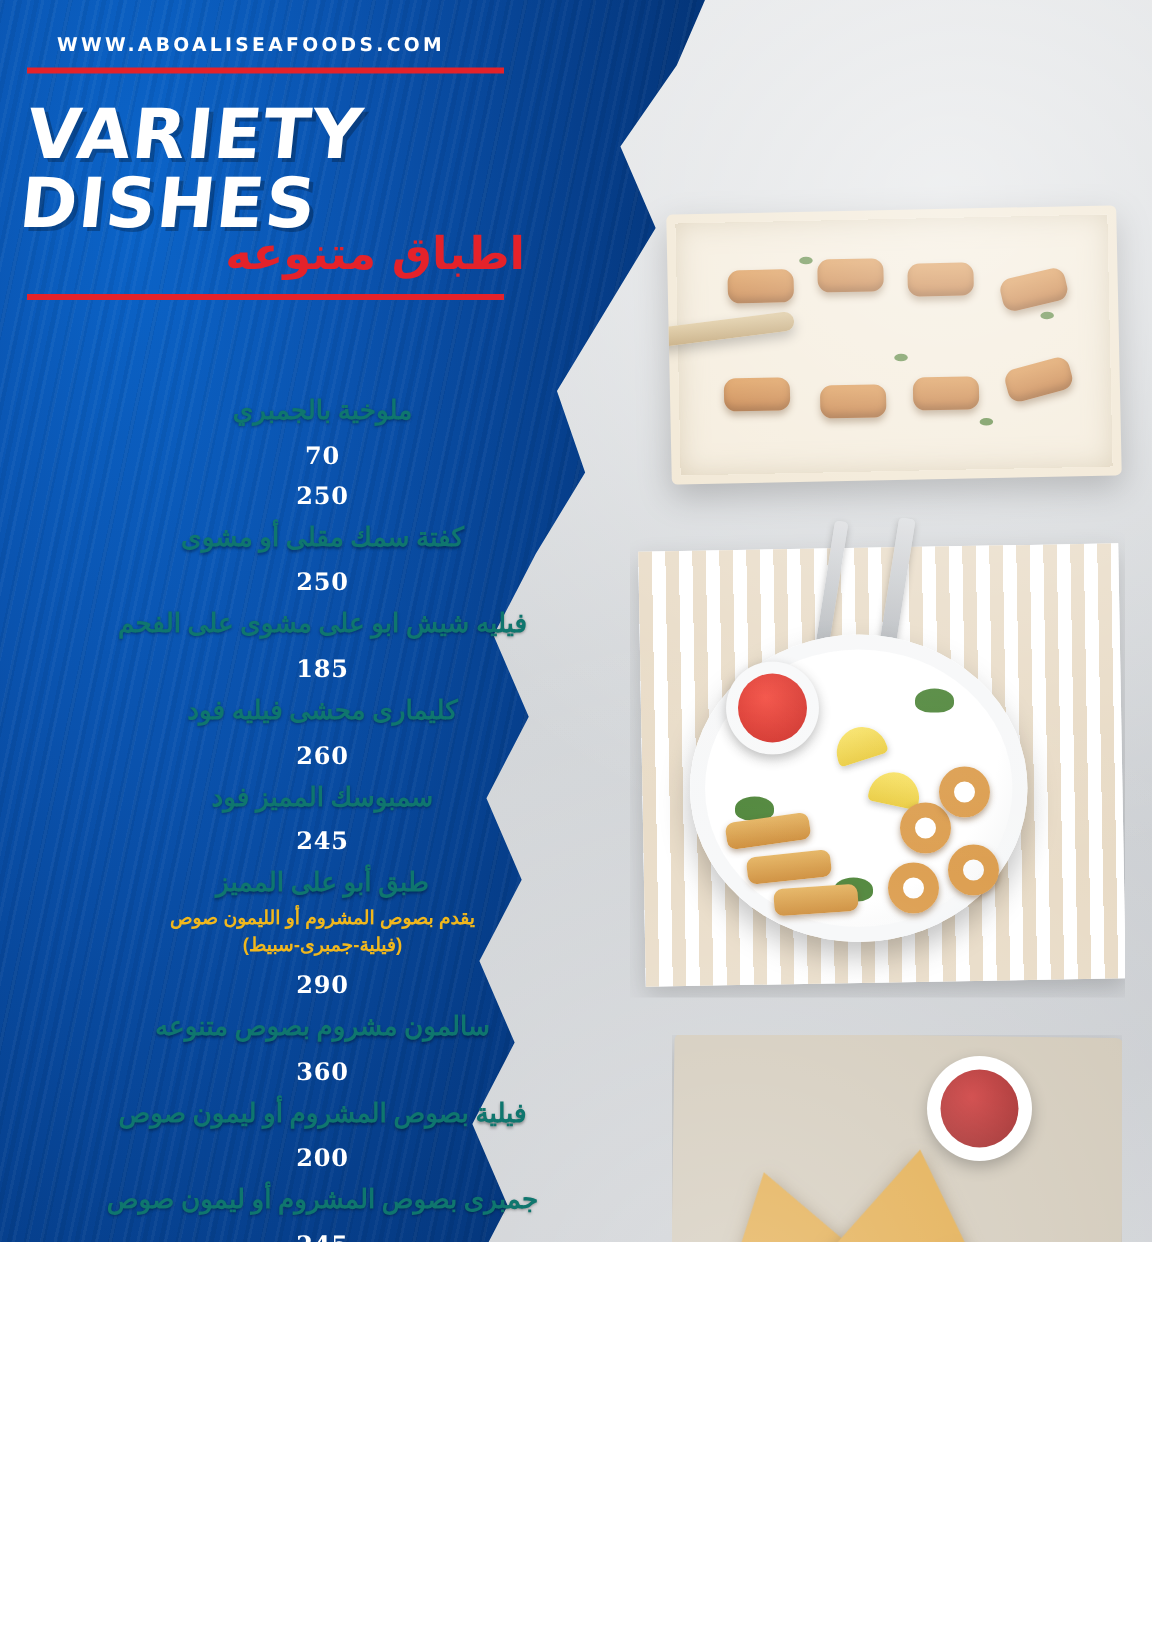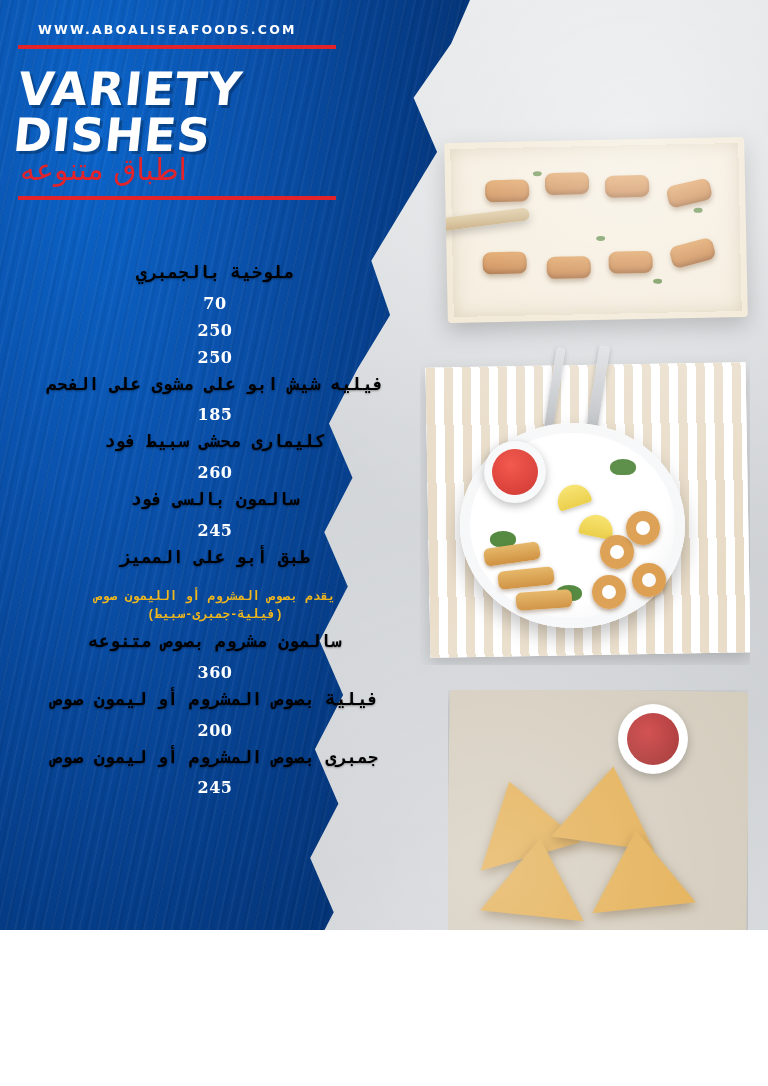--- a/index.html
+++ b/index.html
@@ -7,21 +7,21 @@
   html, body {
     width: 768px;
     height: 1086px;
     overflow: hidden;
     font-family: "DejaVu Sans", sans-serif;
   }
 
   .page {
     position: relative;
     width: 768px;
-    height: 930px;
+    height: 828px;
     background: #d9dbdd;
     overflow: hidden;
   }
 
   
   .photo-panel {
     position: absolute;
     top: 0; right: 0;
     width: 460px;
     height: 1086px;
@@ -217,24 +217,24 @@
     font-size: 46px;
     letter-spacing: 1px;
     line-height: 1;
     transform: skewX(-6deg);
     text-shadow: 3px 3px 0 rgba(0,0,0,.25);
   }
   .title-ar {
     position: absolute;
     top: 152px; left: 20px;
     width: 330px;
-    text-align: left;
+    text-align: right;
     color: #e4222a;
     font-family: "DejaVu Sans", sans-serif;
-    font-weight: 400;
+    font-weight: 700;
     font-size: 30px;
     letter-spacing: 3px;
     direction: rtl;
   }
   .title-rule {
     position:absolute;
     top: 196px; left: 18px;
     width: 318px; height: 4px;
     background: #e4222a;
   }
@@ -243,35 +243,35 @@
   .menu {
     position: absolute;
     top: 262px; left: 0;
     width: 430px;
     direction: rtl;
     text-align: center;
     padding: 0 8px;
   }
   .item { margin-bottom: 7px; }
   .item-name {
-    color: #000000;
-    font-family: Liberation Mono, monospace;
+    color: #0f766e;
+    font-family: Liberation Serif, serif;
     font-weight: 700;
     font-size: 17.5px;
     line-height: 1.35;
     letter-spacing: .2px;
     text-shadow: 0 1px 2px rgba(0,0,0,.35);
   }
   .item-note {
     color: #f0b71d;
-    font-family: Liberation Mono, monospace;
+    font-family: Liberation Sans, sans-serif;
     font-weight: 700;
     font-size: 12.5px;
     line-height: 1.45;
-    margin-top: 18px;
+    margin-top: 2px;
   }
   .item-price {
     color: #ffffff;
     font-family: "DejaVu Serif", serif;
     font-weight: 700;
     font-size: 16px;
     margin-top: 8px;
     letter-spacing: .5px;
   }
 </style>
@@ -345,39 +345,41 @@
 
   <div class="menu" id="menu-list">
       <div class="item">
         <div class="item-name">ملوخية بالجمبري</div>
         <div class="item-price">70</div>
       </div>
       <div class="item">
         <div class="item-price">250</div>
       </div>
       <div class="item">
+        <div class="item-name">كفتة سمك مقلى أو مشوى</div>
         <div class="item-price">250</div>
       </div>
       <div class="item">
         <div class="item-name">فيليه شيش ابو على مشوى على الفحم</div>
         <div class="item-price">185</div>
       </div>
       <div class="item">
-        <div class="item-name">كليمارى محشى سبيط فود</div>
+        <div class="item-name">كليمارى محشى فيليه فود</div>
         <div class="item-price">260</div>
       </div>
       <div class="item">
-        <div class="item-name">سالمون بالسى فود</div>
+        <div class="item-name">سمبوسك المميز فود</div>
       </div>
       <div class="item">
         <div class="item-price">245</div>
       </div>
       <div class="item">
         <div class="item-name">طبق أبو على المميز</div>
         <div class="item-note">يقدم بصوص المشروم أو الليمون صوص<br>(فيلية-جمبرى-سبيط)</div>
+        <div class="item-price">290</div>
       </div>
       <div class="item">
         <div class="item-name">سالمون مشروم بصوص متنوعه</div>
         <div class="item-price">360</div>
       </div>
       <div class="item">
         <div class="item-name">فيلية بصوص المشروم أو ليمون صوص</div>
         <div class="item-price">200</div>
       </div>
       <div class="item">

